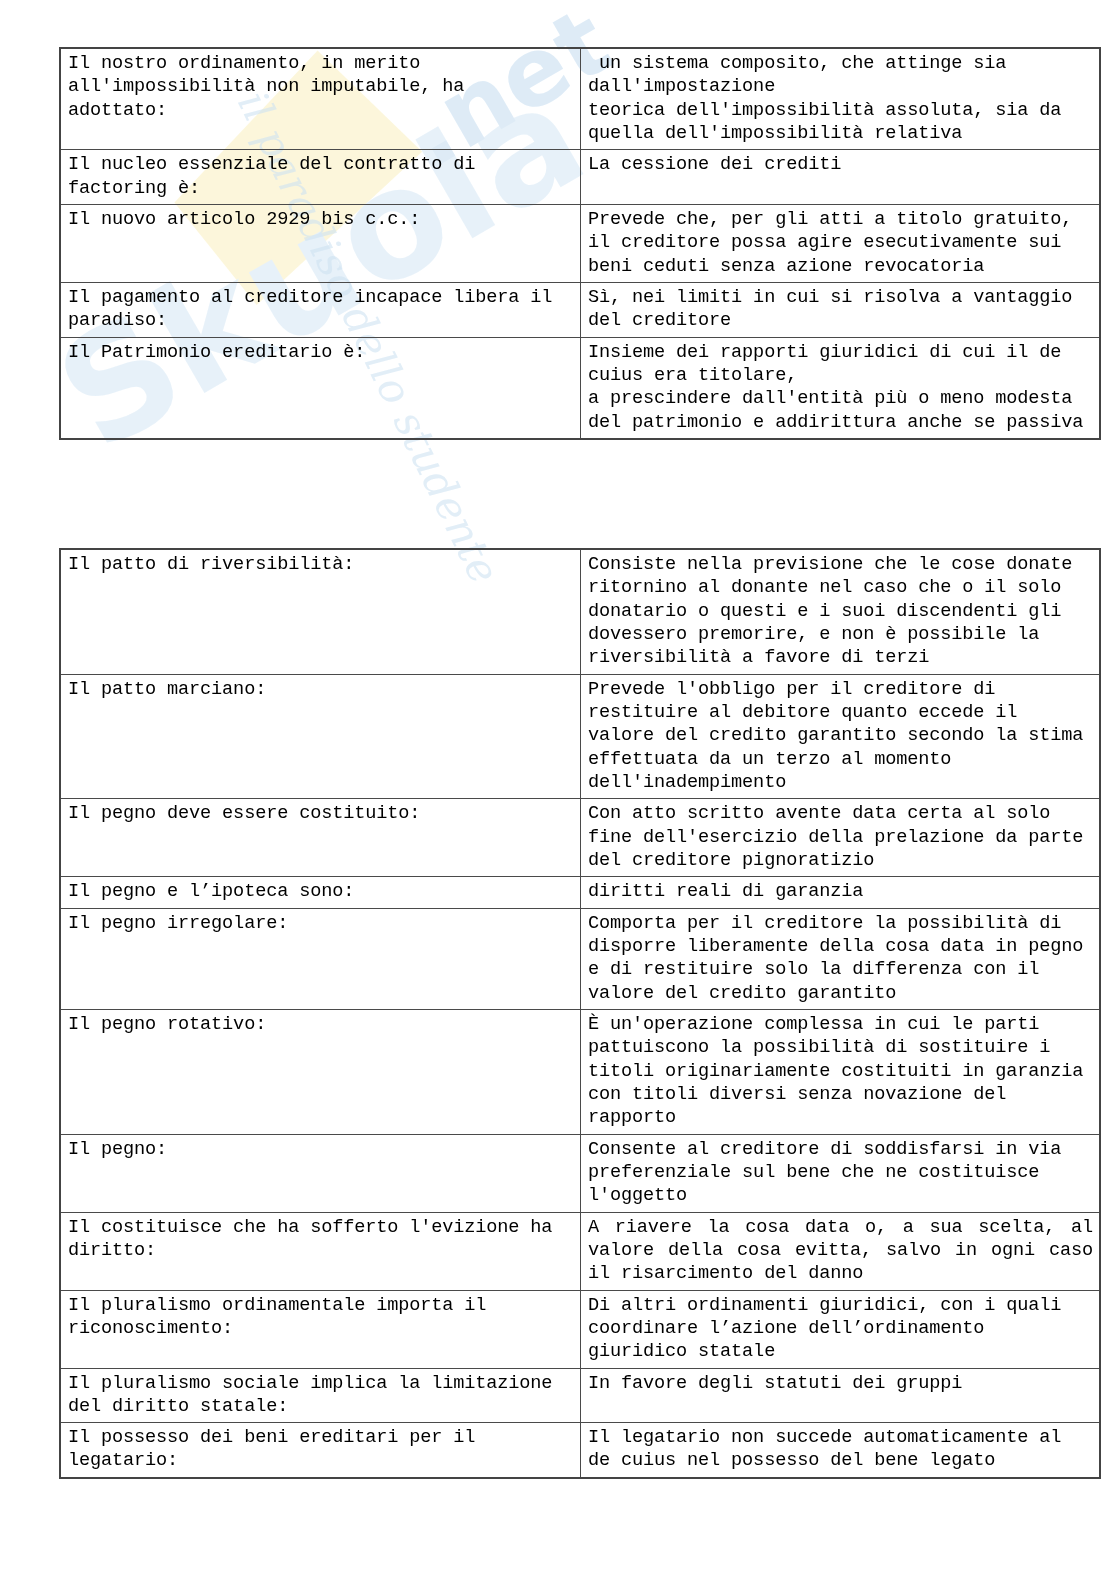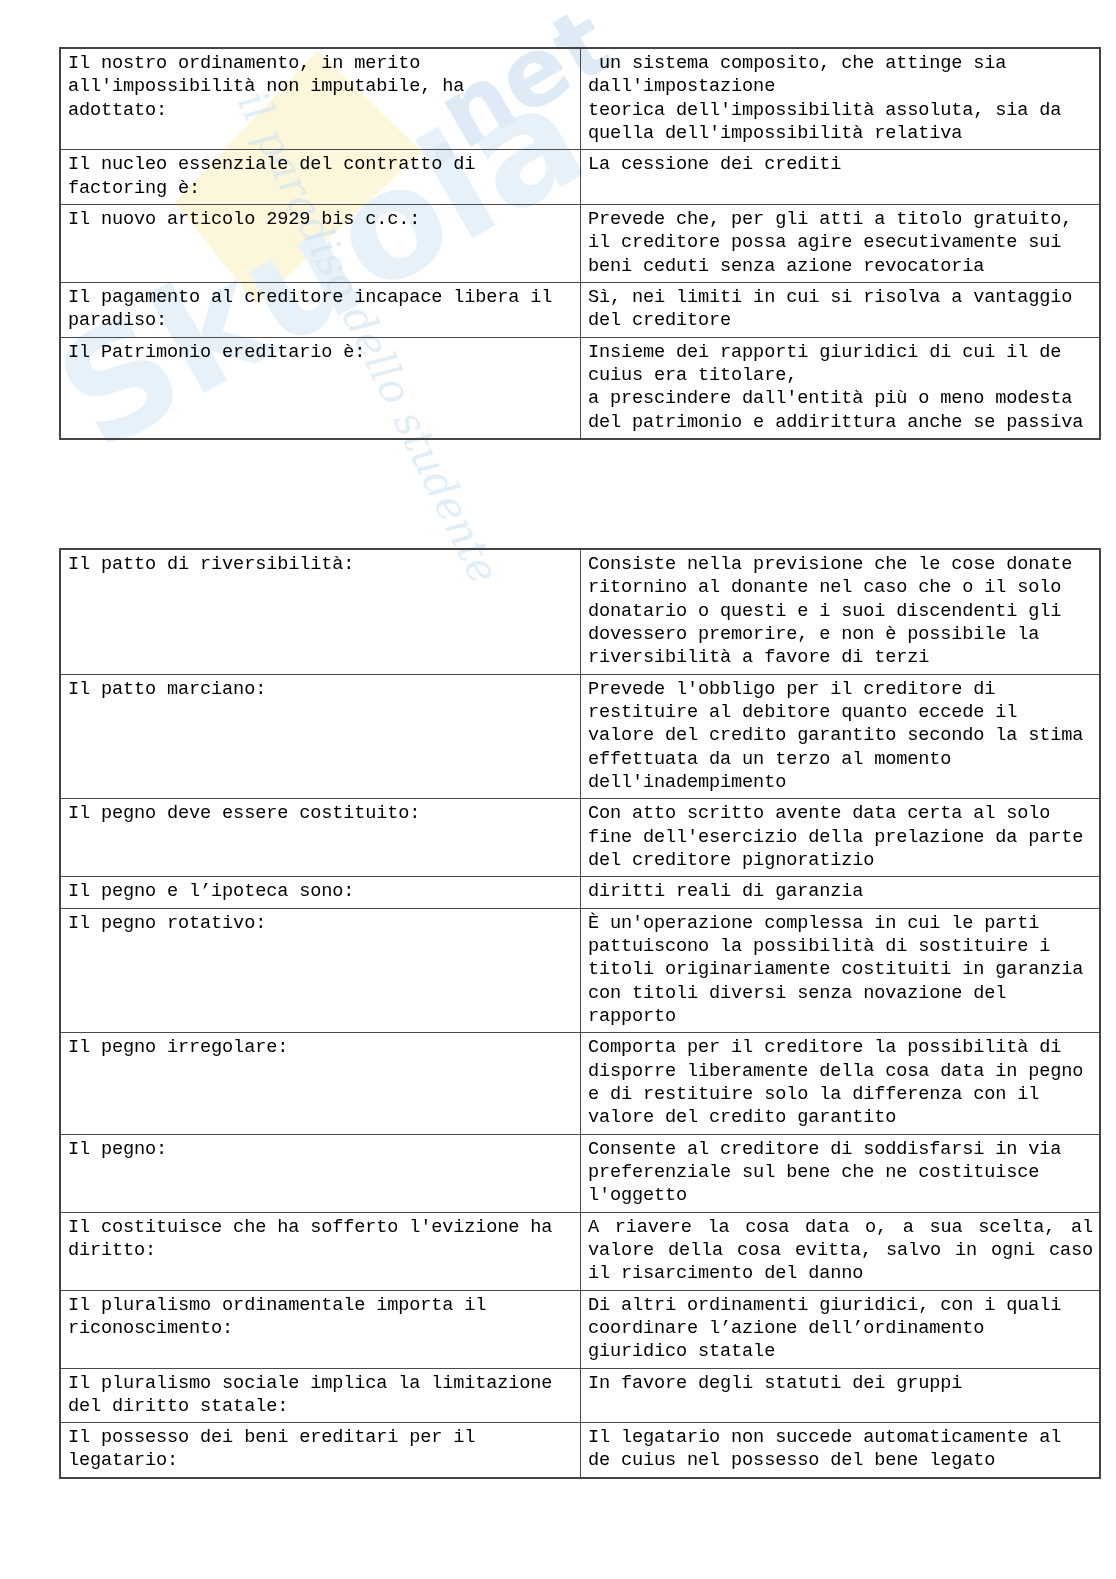--- a/index.html
+++ b/index.html
@@ -138,26 +138,26 @@
       </tr>
       <tr>
         <td class="q">Il pegno deve essere costituito:</td>
         <td class="a">Con atto scritto avente data certa al solo fine dell'esercizio della prelazione da parte del creditore pignoratizio</td>
       </tr>
       <tr>
         <td class="q">Il pegno e l’ipoteca sono:</td>
         <td class="a">diritti reali di garanzia</td>
       </tr>
       <tr>
+        <td class="q">Il pegno irregolare:</td>
+        <td class="a">Comporta per il creditore la possibilità di disporre liberamente della cosa data in pegno e di restituire solo la differenza con il valore del credito garantito</td>
+      </tr>
+      <tr>
         <td class="q">Il pegno rotativo:</td>
         <td class="a">È un'operazione complessa in cui le parti pattuiscono la possibilità di sostituire i titoli originariamente costituiti in garanzia con titoli diversi senza novazione del rapporto</td>
-      </tr>
-      <tr>
-        <td class="q">Il pegno irregolare:</td>
-        <td class="a">Comporta per il creditore la possibilità di disporre liberamente della cosa data in pegno e di restituire solo la differenza con il valore del credito garantito</td>
       </tr>
       <tr>
         <td class="q">Il pegno:</td>
         <td class="a">Consente al creditore di soddisfarsi in via preferenziale sul bene che ne costituisce l'oggetto</td>
       </tr>
       <tr>
         <td class="q">Il costituisce che ha sofferto l'evizione ha diritto:</td>
         <td class="a just">A riavere la cosa data o, a sua scelta, al valore della cosa evitta, salvo in ogni caso il risarcimento del danno</td>
       </tr>
       <tr>

